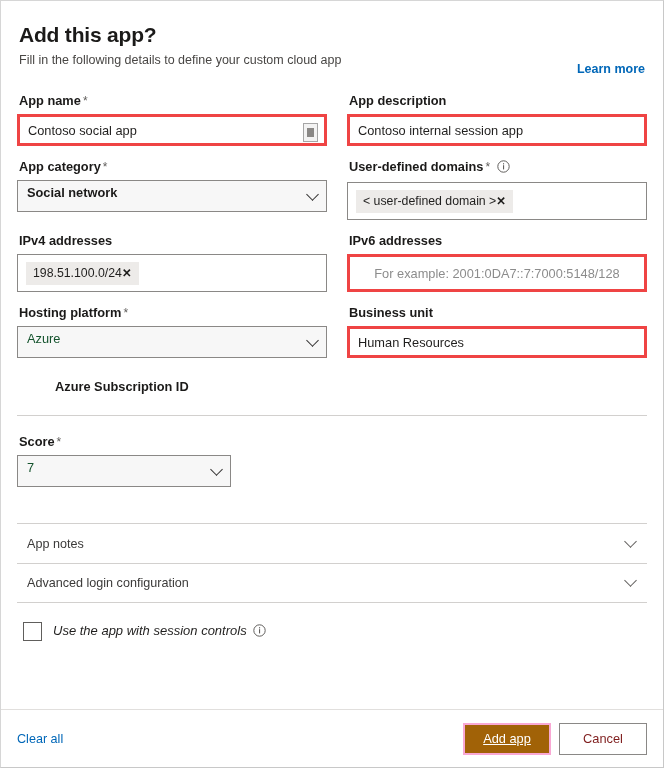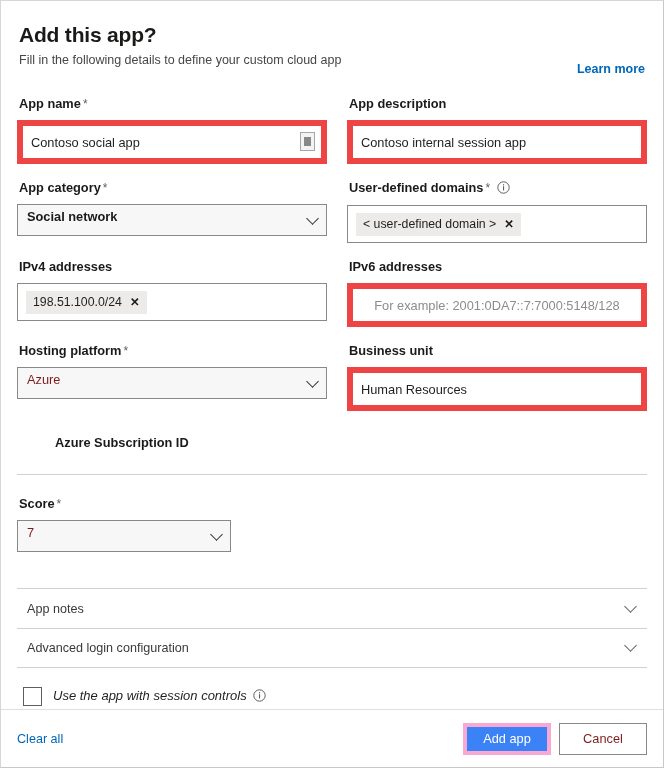--- a/index.html
+++ b/index.html
@@ -64,43 +64,43 @@
   }
   .field { margin-bottom: 13px; }
   .field.col-right { }
 
   label.fl {
     display: block;
     font-size: 12.8px;
     font-weight: bold;
     color: #1b1a19;
     margin: 0 0 5px 2px;
-    line-height: 21px;
+    line-height: 16px;
   }
   .req {
     color: #605e5c;
     font-weight: normal;
     font-size: 12px;
     margin-left: 2px;
   }
   .info-icon {
     display: inline-block;
     vertical-align: -2px;
     margin-left: 3px;
   }
 
   
   .tbox {
     position: relative;
     height: 32px;
-    border: 6px solid #ef4444;
+    border: 3px solid #ef4444;
     background: #ffffff;
     display: flex;
     align-items: center;
-    padding: 16px 8px;
+    padding: 4px 8px;
     font-size: 12.8px;
   }
   .tbox .val { color: #201f1e; }
   .tbox .ph { color: #8c8c8c; }
   .tbox.ph-center { justify-content: center; }
 
   .name-icon {
     position: absolute;
     right: 6px;
     top: 6px;
@@ -126,21 +126,21 @@
     border: 1px solid #8a8886;
     background: #f7f7f7;
     display: flex;
     align-items: center;
     padding: 0 28px 8px 9px;
     font-size: 12.8px;
     color: #1b1a19;
     font-weight: bold;
     cursor: pointer;
   }
-  .sel.plain { font-weight: normal; color: #7f1d1d; }
+  .sel.plain { font-weight: normal; color: #14532d; }
   .chev {
     position: absolute;
     right: 9px;
     top: 50%;
     width: 9px;
     height: 9px;
     margin-top: -6px;
     border-right: 1.4px solid #323130;
     border-bottom: 1.4px solid #323130;
     transform: rotate(45deg);
@@ -155,21 +155,20 @@
     align-items: center;
     padding: 0 8px;
   }
   .chip {
     background: #edebe9;
     font-size: 12.3px;
     color: #201f1e;
     padding: 4px 7px 5px 7px;
     display: inline-flex;
     align-items: center;
-    gap: 8px;
     line-height: 14px;
   }
   .chip .x {
     font-size: 11.5px;
     font-weight: bold;
     color: #1b1a19;
     cursor: pointer;
     line-height: 12px;
   }
 
@@ -261,23 +260,24 @@
     height: 32px;
     min-width: 88px;
     font-size: 12.8px;
     display: inline-flex;
     align-items: center;
     justify-content: center;
     cursor: pointer;
     padding: 0 14px;
   }
   .btn-primary {
-    background: #3b82f6;
+    background: #a16207;
     color: #ffffff;
-    border: 4px solid #f9a8d4;
+    border: 2px solid #f9a8d4;
+    text-decoration: underline;
   }
   .btn-secondary {
     background: #ffffff;
     color: #7f1d1d;
     border: 1px solid #8a8886;
     margin-left: 8px;
   }
 </style>
 </head>
 <body>

